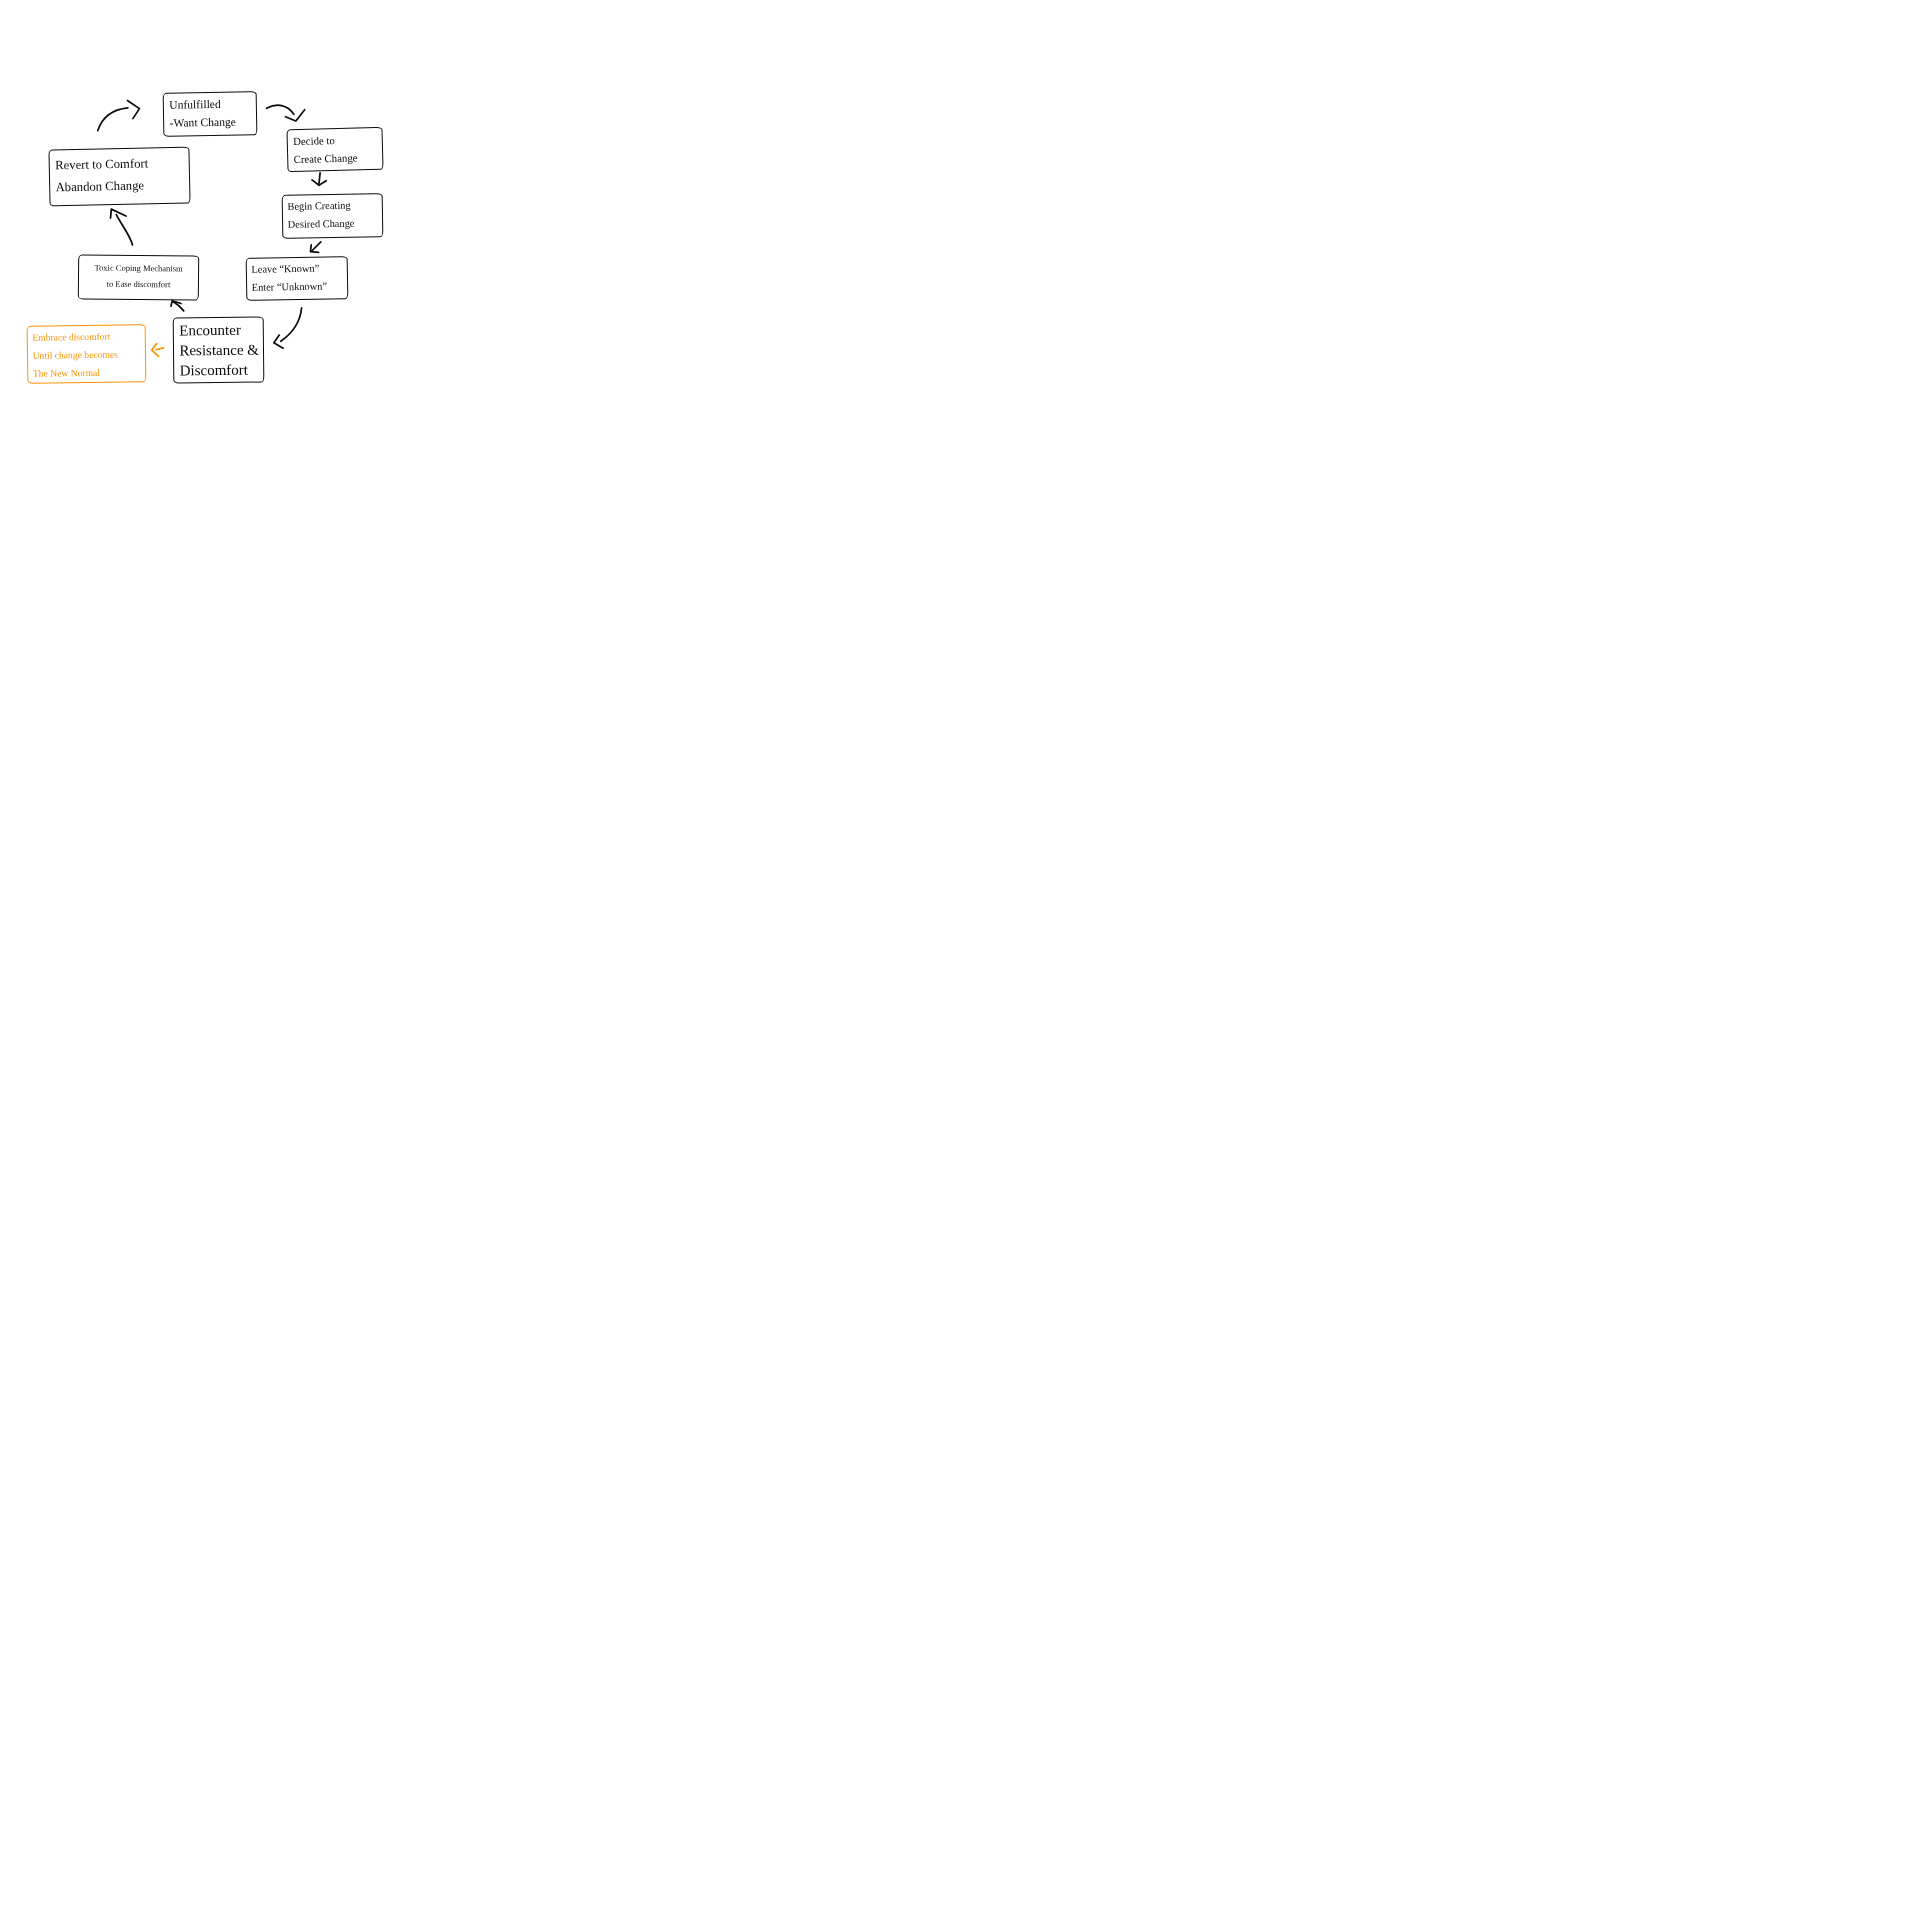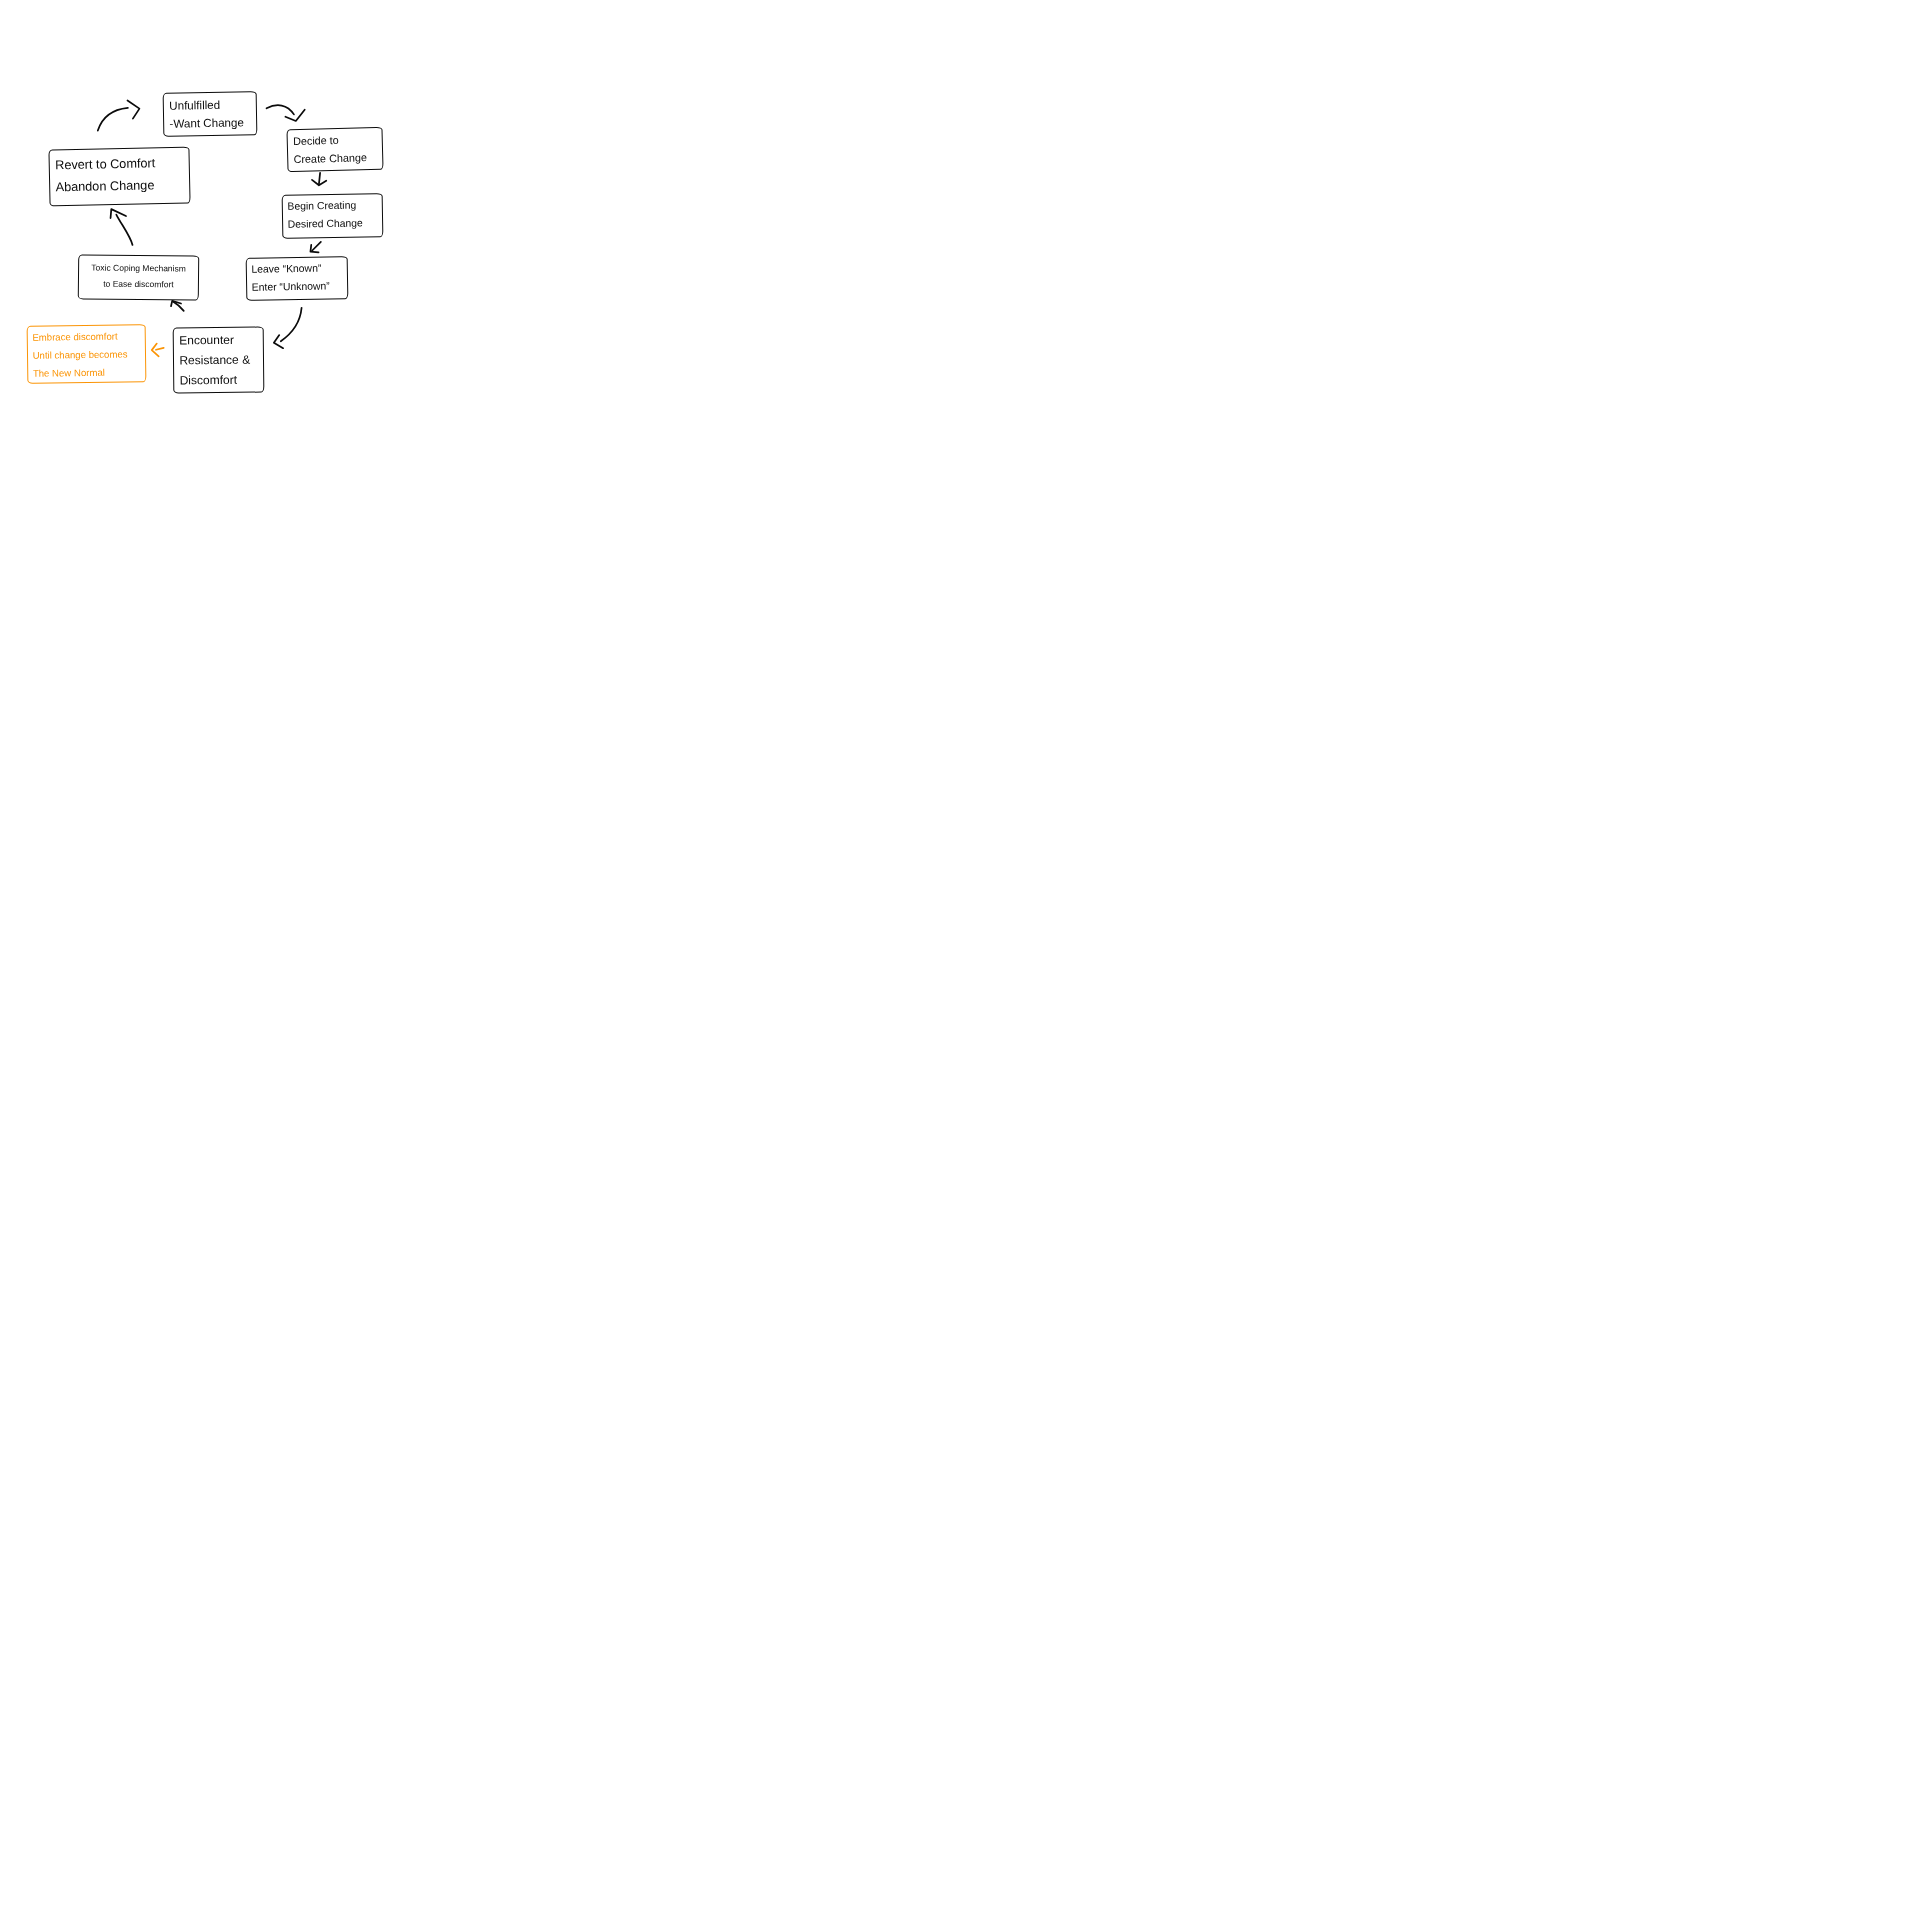--- a/index.html
+++ b/index.html
@@ -1,19 +1,19 @@
 <!DOCTYPE html>
 <html style="--ink: #0b0b0b; --accent: #fb9405; --bg: #ffffff;font-size:6.2px"><head>
 <meta charset="utf-8">
 <style>
   :root { --ink:#0b0b0b; --accent:#fb9405; --bg:#ffffff; }
   html,body { margin:0; padding:0; background:var(--bg); }
   .stage {
     position:relative; width:416px; height:416px; background:var(--bg);
-    font-family:Liberation Sans, sans-serif; overflow:hidden;
+    font-family:Liberation Serif, serif; overflow:hidden;
   }
   .arrows { position:absolute; left:0; top:0; width:416px; height:416px; }
   .arrows path { fill:none; stroke-width:4.5; stroke-linecap:round; stroke-linejoin:round; }
   .stroke-ink    { stroke:var(--ink); }
   .stroke-accent { stroke:var(--accent); }
   .node {
     position:absolute; box-sizing:border-box;
     border:1.5px solid var(--ink);
     color:var(--ink);
     transform:rotate(var(--rot,0deg));
@@ -77,21 +77,21 @@
   <div class="node" style="left:282px;top:194px;width:101px;height:44px;--rot:-1deg;font-size:10.4px;line-height:18px;padding:2.3px 0 0 4.6px;">
     <div class="nline">Begin Creating</div>
     <div class="nline">Desired Change</div>
   </div>
 
   <div class="node" style="left:246px;top:257px;width:102px;height:43px;--rot:-1deg;font-size:10.4px;line-height:18px;padding:2.3px 0 0 4.6px;">
     <div class="nline">Leave “Known”</div>
     <div class="nline">Enter “Unknown”</div>
   </div>
 
-  <div class="node" style="left:173px;top:327px;width:91px;height:66px;--rot:-0.6deg;font-size:12px;line-height:20.4px;padding:1.5px 0 0 5.4px;">
+  <div class="node" style="left:173px;top:317px;width:91px;height:66px;--rot:-0.6deg;font-size:15px;line-height:20.4px;padding:1.5px 0 0 5.4px;">
     <div class="nline">Encounter</div>
     <div class="nline">Resistance &amp;</div>
     <div class="nline">Discomfort</div>
   </div>
 
   <div class="node" style="left:78px;top:255px;width:121px;height:45px;--rot:0.6deg;font-size:8.5px;line-height:16px;padding:3.9px 0 0 0;text-align:center;">
     <div class="nline">Toxic Coping Mechanism</div>
     <div class="nline">to Ease discomfort</div>
   </div>
 

